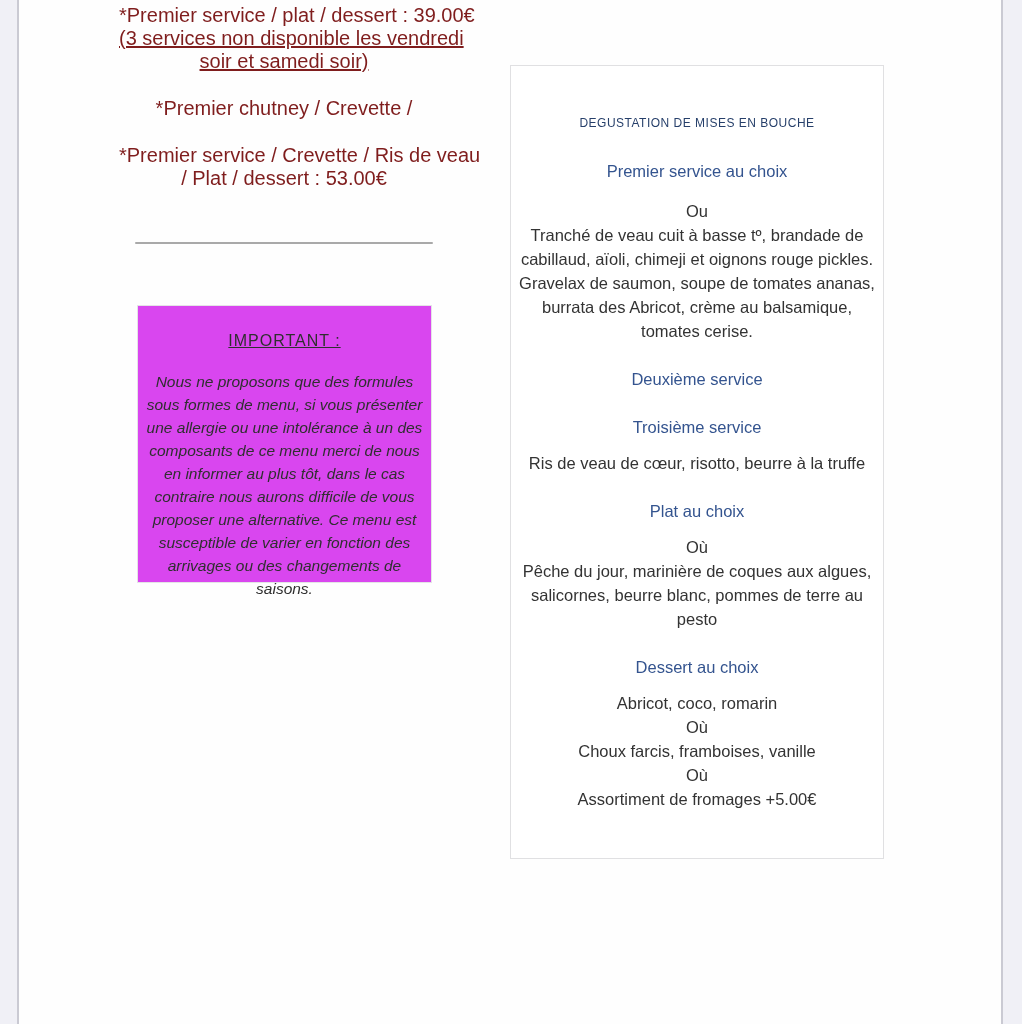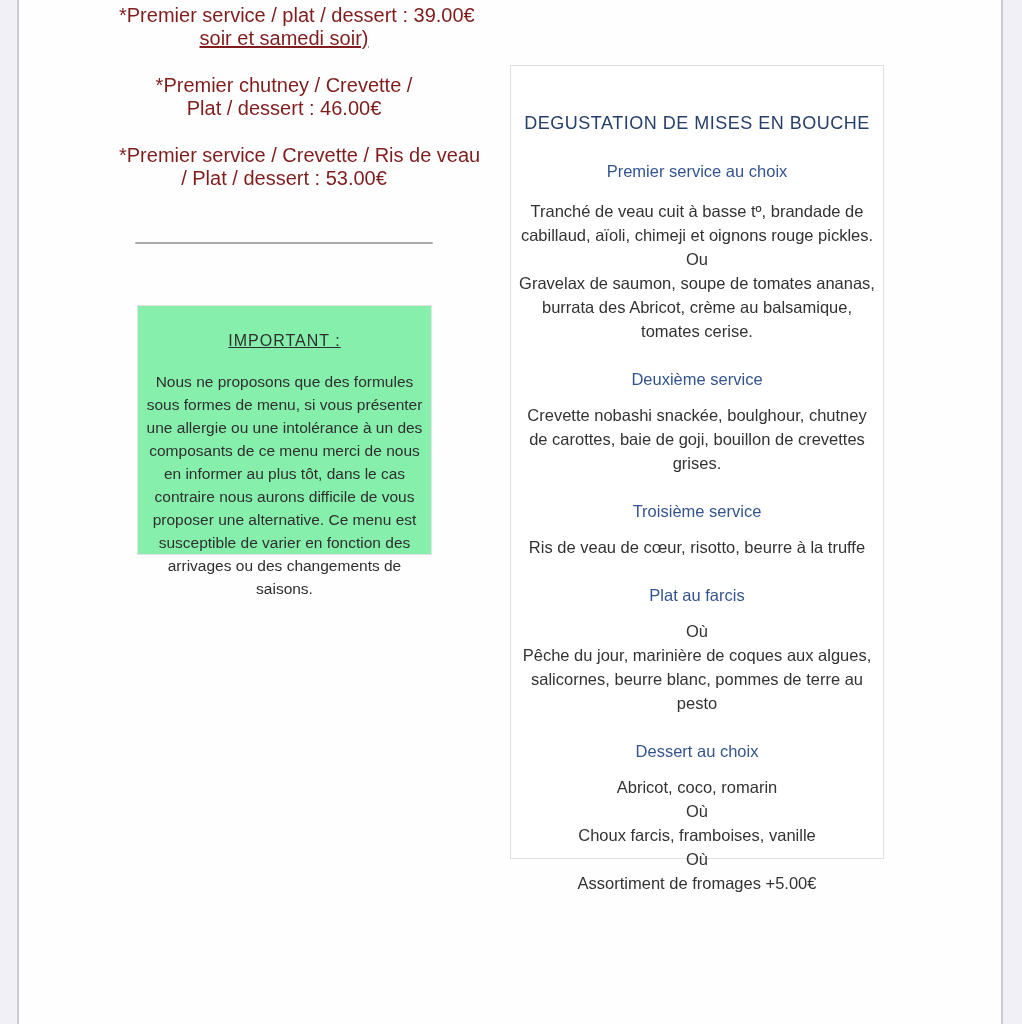--- a/index.html
+++ b/index.html
@@ -28,95 +28,94 @@
     text-align:center;font-size:20px;line-height:23px;color:#7f1d1d;
   }
   .pricing .group + .group{margin-top:24px;}
   .p-line{white-space:nowrap;}
   .p-line.note{text-decoration:underline;}
   .divider{
     position:absolute;left:116px;top:242px;width:298px;height:2px;
     background:#a9a9a9;border-radius:1px;
   }
   .important{
-    position:absolute;left:118px;top:305px;width:295px;height:250px;
-    border:1px solid #e4e4e6;background:#86efac;
+    position:absolute;left:118px;top:305px;width:295px;height:278px;
+    border:1px solid #e4e4e6;background:#d946ef;
     text-align:center;color:#2f2f2f;
   }
   .important-title{
     margin-top:26px;font-size:16px;letter-spacing:1px;
     text-decoration:underline;font-weight:normal;
   }
   .important-body{
-    margin:20px auto 0;width:278px;font-size:15.5px;line-height:23px;
+    margin:20px auto 0;width:278px;font-size:15.5px;line-height:23px;font-style:italic;
   }
   
   .menu{
     position:absolute;left:491px;top:65px;width:374px;height:794px;
     border:1px solid #e0e0e2;background:#fff;
     text-align:center;font-size:16.5px;line-height:24px;color:#333;
   }
   .menu-title{
-    margin-top:45px;font-size:18px;letter-spacing:0.5px;
+    margin-top:45px;font-size:12px;letter-spacing:0.5px;
     color:var(--title-color);font-weight:normal;
   }
   .menu-section{margin-top:24px;}
   .menu-heading{color:var(--heading-color);margin:12px;font-size:16.5px;font-weight:normal;}
   .menu-section.first .menu-heading{margin-bottom:16px;}
   .menu p{margin:0;padding:0 5px;}
 </style>
 </head>
 <body>
 
 <div class="page">
 
   <div class="pricing">
     <div class="group">
       <div class="p-line">*Premier service / plat / dessert : 39.00€</div>
+      <div class="p-line note">(3 services non disponible les vendredi</div>
       <div class="p-line note">soir et samedi soir)</div>
     </div>
     <div class="group">
       <div class="p-line">*Premier chutney / Crevette /</div>
-      <div class="p-line">Plat / dessert : 46.00€</div>
     </div>
     <div class="group">
       <div class="p-line">*Premier service / Crevette / Ris de veau</div>
       <div class="p-line">/ Plat / dessert : 53.00€</div>
     </div>
   </div>
 
   <div class="divider"></div>
 
   <div class="important">
     <div class="important-title">IMPORTANT :</div>
     <div class="important-body">Nous ne proposons que des formules sous formes de menu, si vous présenter une allergie ou une intolérance à un des composants de ce menu merci de nous en informer au plus tôt, dans le cas contraire nous aurons difficile de vous proposer une alternative. Ce menu est susceptible de varier en fonction des arrivages ou des changements de saisons.</div>
   </div>
 
   <div class="menu">
     <div class="menu-title">DEGUSTATION DE MISES EN BOUCHE</div>
 
     <div class="menu-section first">
       <h3 class="menu-heading">Premier service au choix</h3>
+      <p>Ou</p>
       <p>Tranché de veau cuit à basse tº, brandade de cabillaud, aïoli, chimeji et oignons rouge pickles.</p>
-      <p>Ou</p>
       <p>Gravelax de saumon, soupe de tomates ananas, burrata des Abricot, crème au balsamique, tomates cerise.</p>
     </div>
 
     <div class="menu-section">
       <h3 class="menu-heading">Deuxième service</h3>
-      <p>Crevette nobashi snackée, boulghour, chutney de carottes, baie de goji, bouillon de crevettes grises.</p>
     </div>
 
     <div class="menu-section">
       <h3 class="menu-heading">Troisième service</h3>
       <p>Ris de veau de cœur, risotto, beurre à la truffe</p>
     </div>
 
     <div class="menu-section">
-      <h3 class="menu-heading">Plat au farcis</h3>
+      <h3 class="menu-heading">Plat au choix</h3>
       <p>Où</p>
       <p>Pêche du jour, marinière de coques aux algues, salicornes, beurre blanc, pommes de terre au pesto</p>
     </div>
 
     <div class="menu-section">
       <h3 class="menu-heading">Dessert au choix</h3>
       <p>Abricot, coco, romarin</p>
       <p>Où</p>
       <p>Choux farcis, framboises, vanille</p>
       <p>Où</p>

